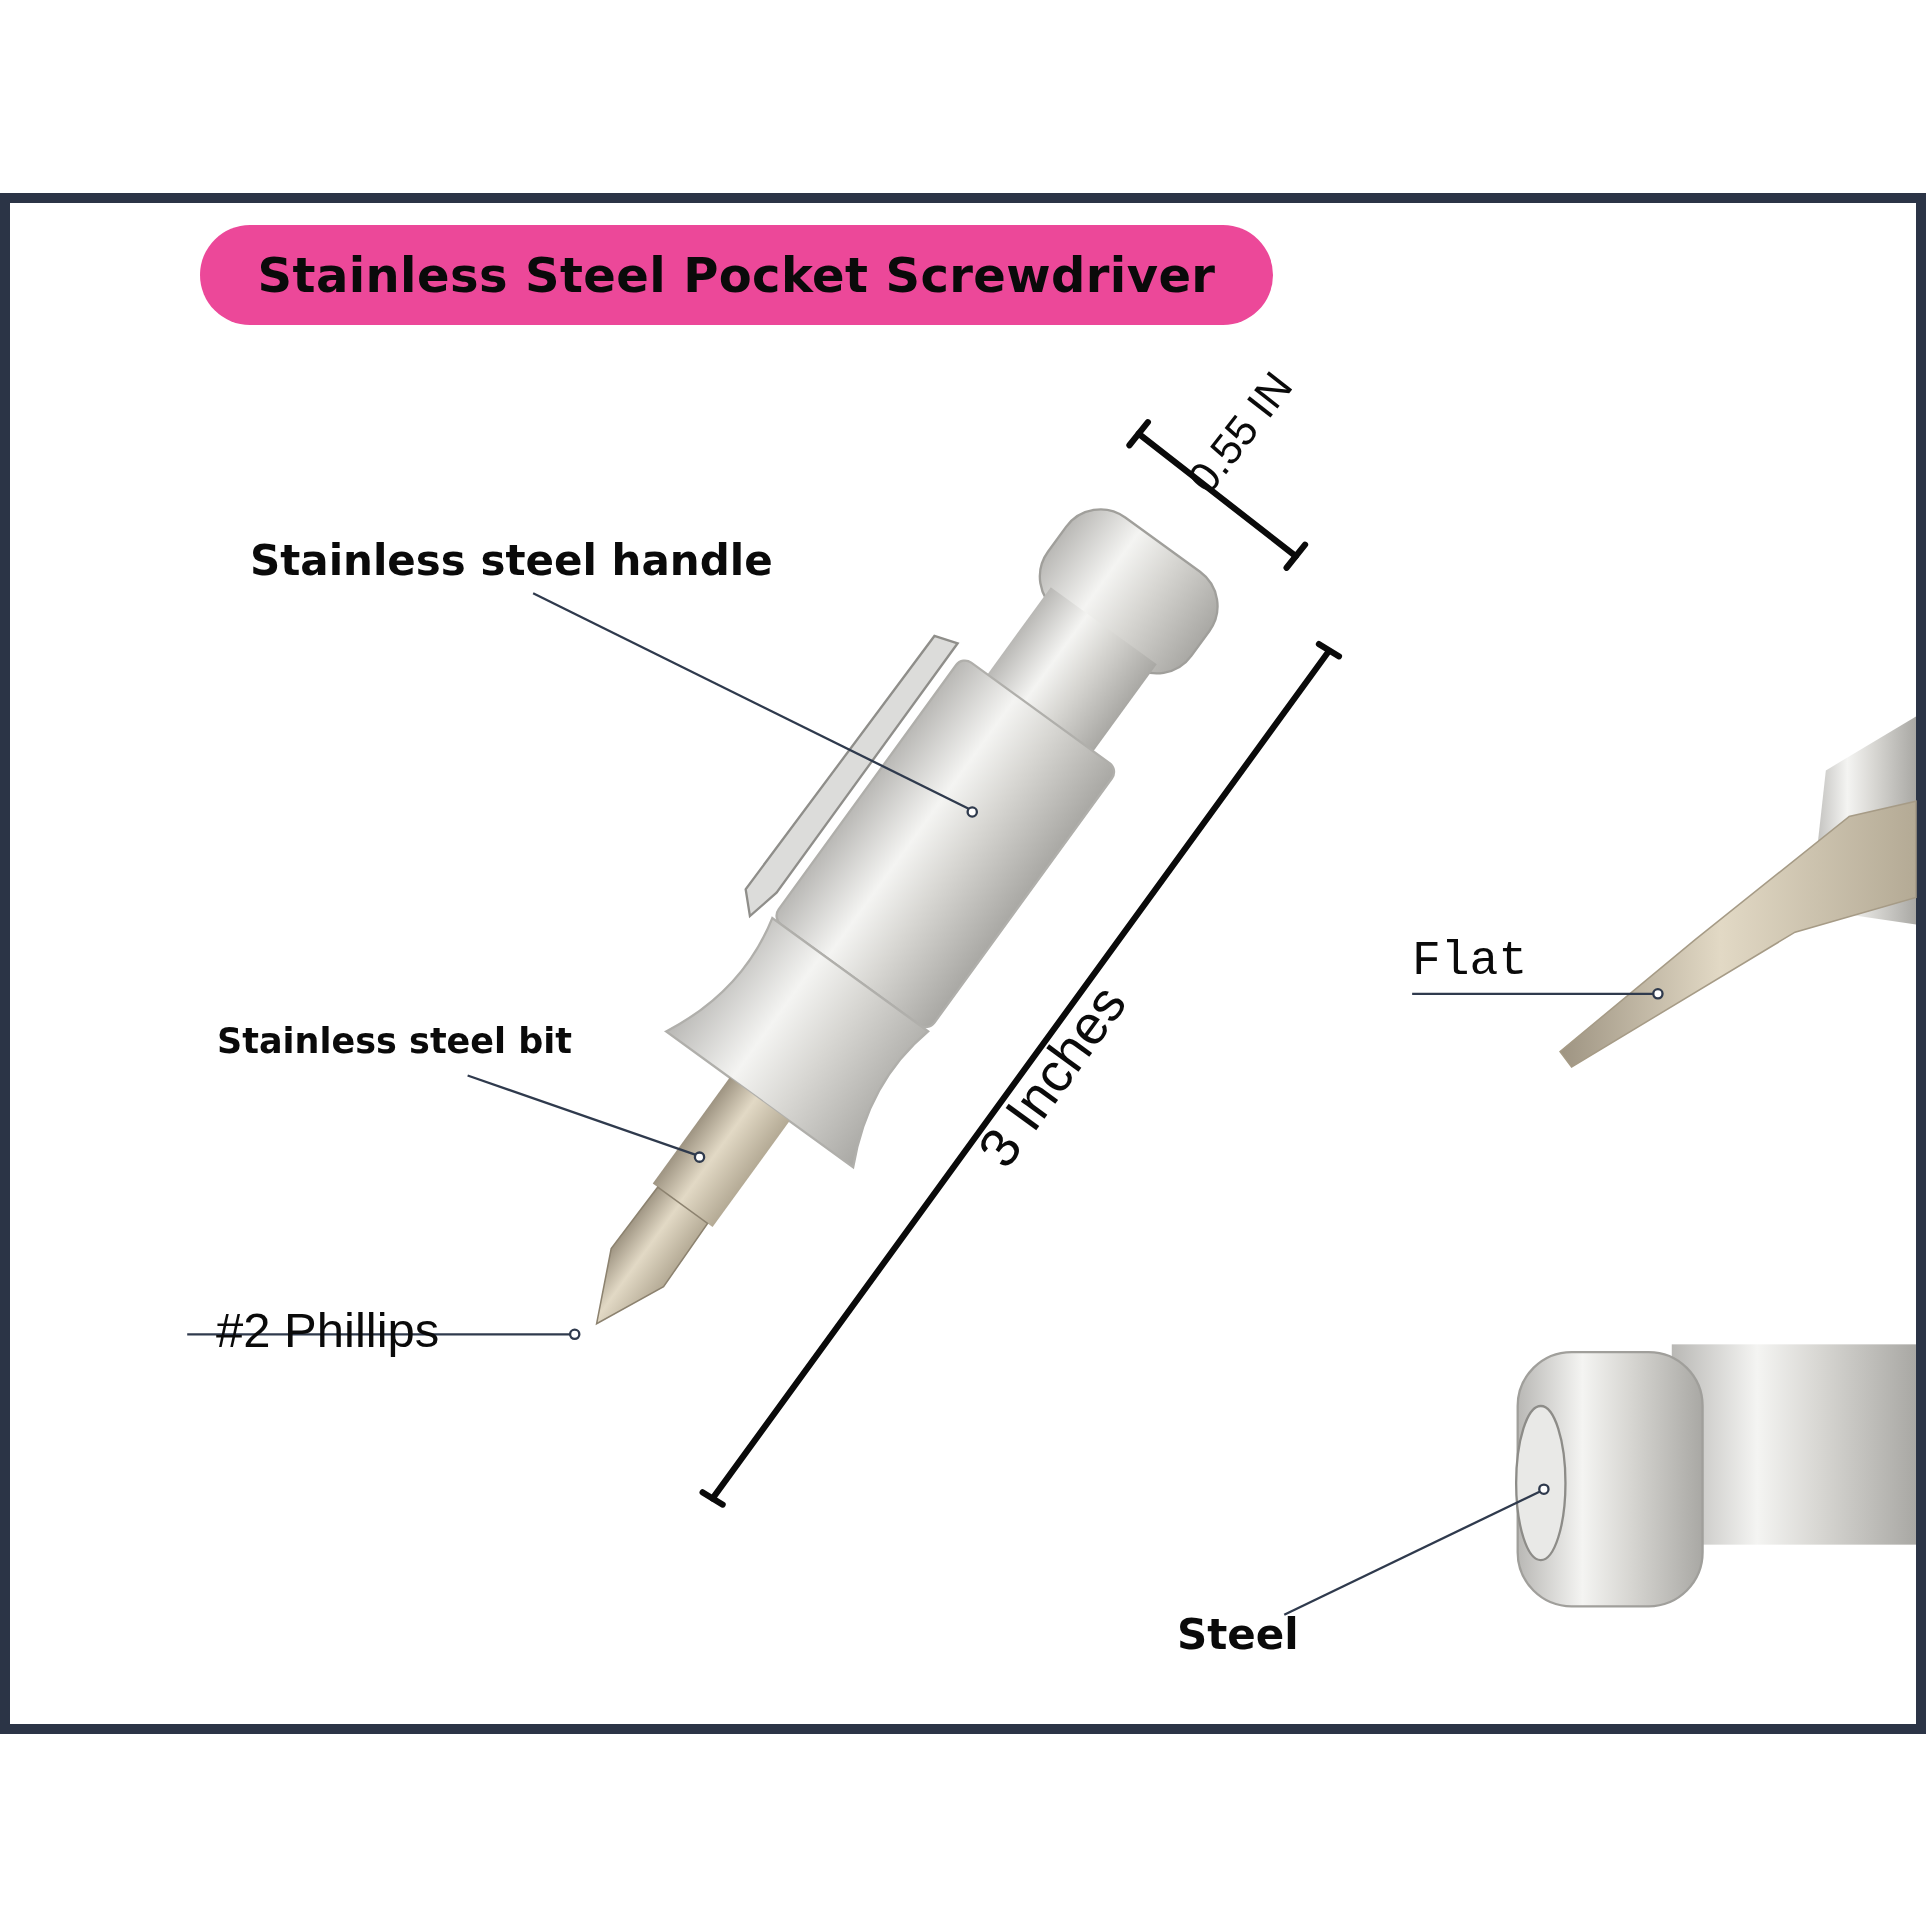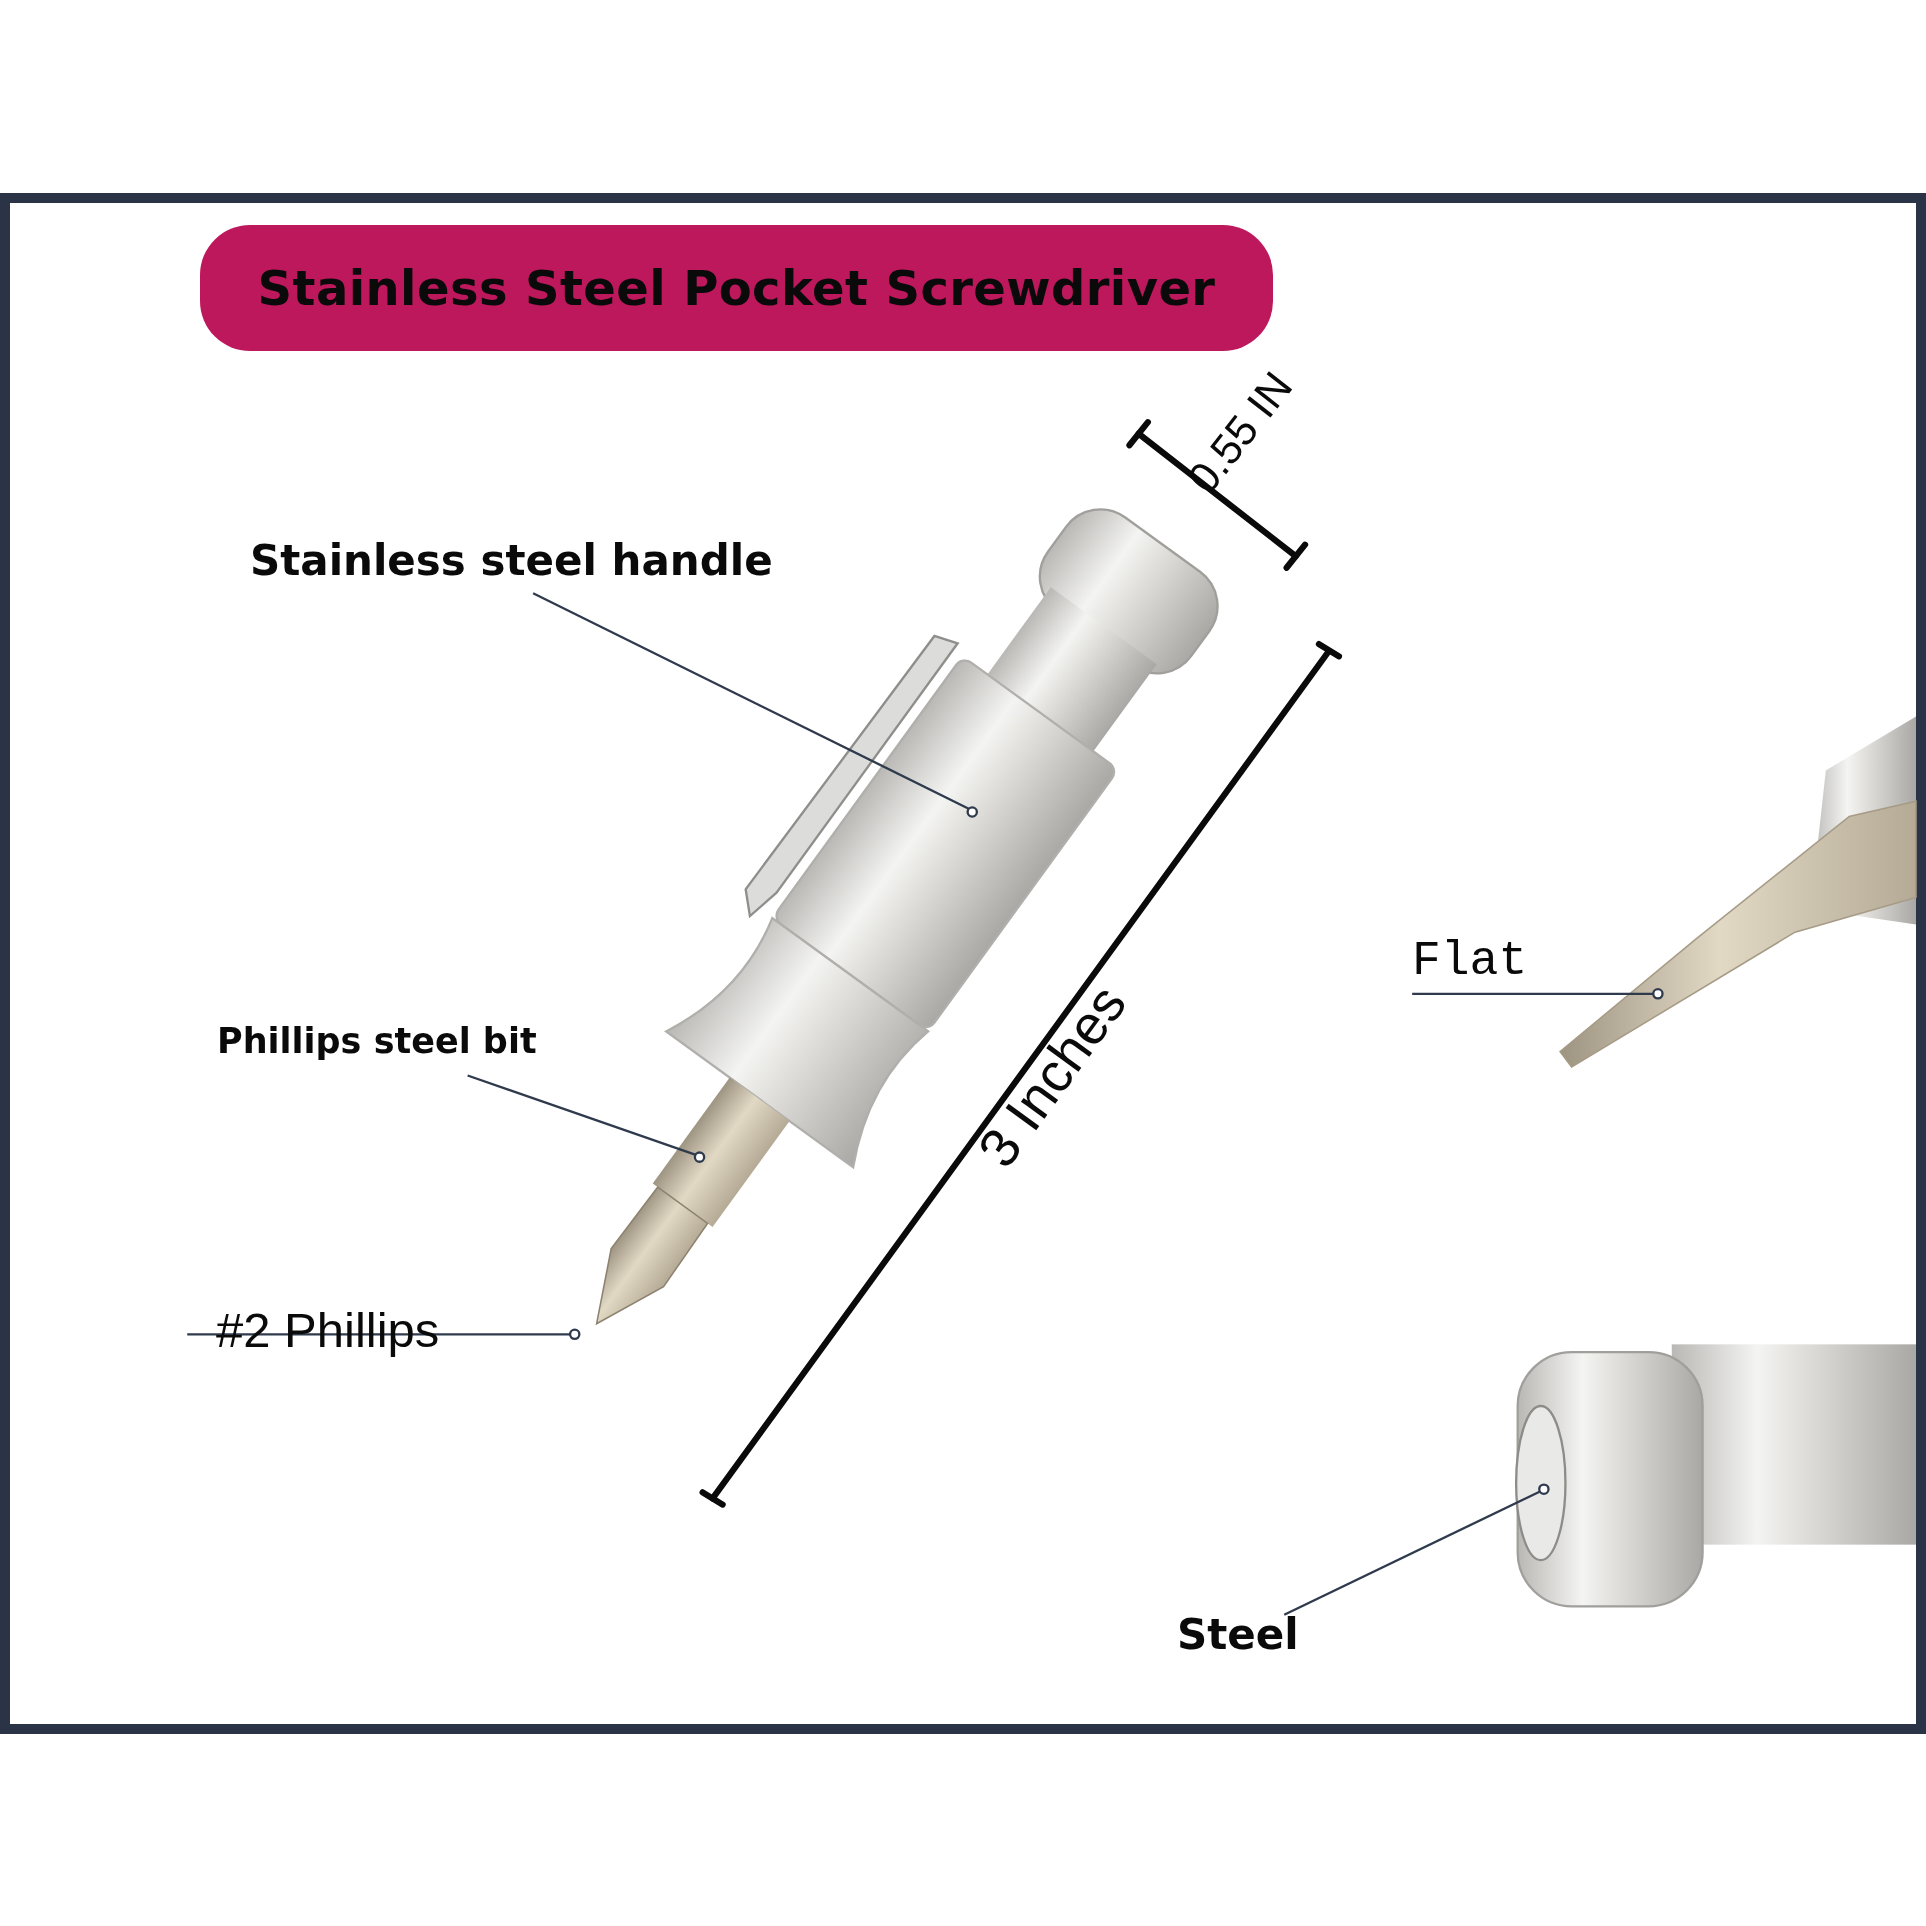--- a/index.html
+++ b/index.html
@@ -1,18 +1,18 @@
 <!DOCTYPE html>
 <html style="font-size:12.3px"><head>
 <meta charset="utf-8">
 <style>
   html, body { margin:0; padding:0; background:#ffffff; }
   body { width:1926px; height:1926px; position:relative; overflow:hidden; font-family:"Liberation Sans", sans-serif; }
   .frame { position:absolute; left:0; top:193px; width:1926px; height:1541px; box-sizing:border-box; border:10px solid #2b3446; background:#ffffff; }
-  .title-pill { position:absolute; left:200px; top:225px; width:1073px; height:126px; border-radius:50px; background:#be185d; display:flex; align-items:center; justify-content:center; }
+  .title-pill { position:absolute; left:200px; top:225px; width:1073px; height:100px; border-radius:50px; background:#ec4899; display:flex; align-items:center; justify-content:center; }
   .title-pill span { font-family:"DejaVu Sans", sans-serif; font-weight:bold; font-size:48px; color:#0a0a0a; letter-spacing:0.4px; }
   .label { position:absolute; color:#0a0a0a; white-space:nowrap; }
   .label.bold { font-family:"DejaVu Sans", sans-serif; font-weight:bold; }
   .label.sans { font-family:"Liberation Sans", sans-serif;margin-top:32px; }
   .label.serif { font-family:Liberation Mono, monospace; }
   .rot { position:absolute; font-family:"Liberation Sans", sans-serif; color:#0a0a0a; white-space:nowrap; transform-origin:center center; }
   svg.art { position:absolute; left:0; top:0; }
 </style>
 </head>
 <body>
@@ -83,20 +83,20 @@
     <line x1="1478" y1="563" x2="1682" y2="722"></line>
     <line x1="1466" y1="578" x2="1490" y2="548"></line>
     <line x1="1670" y1="737" x2="1694" y2="707"></line>
     <line x1="925" y1="1945" x2="1725" y2="845"></line>
     <line x1="912" y1="1937" x2="938" y2="1953"></line>
     <line x1="1712" y1="836" x2="1738" y2="852"></line>
   </g>
 </svg>
 
 <div class="label bold" style="left:250px; top:536px; font-size:42px;">Stainless steel handle</div>
-<div class="label bold" style="left:217px; top:1021px; font-size:35px;">Phillips steel bit</div>
+<div class="label bold" style="left:217px; top:1021px; font-size:35px;">Stainless steel bit</div>
 <div class="label sans" style="left:216px; top:1270px; font-size:49px;">#2 Phillips</div>
 <div class="label serif" style="left:1412px; top:934px; font-size:48px;">Flat</div>
 <div class="label bold" style="left:1177px; top:1610px; font-size:42px;">Steel</div>
 
 <div class="rot" style="left:1171px; top:408px; font-size:43px; transform:rotate(-52deg);">0.55 IN</div>
 <div class="rot" style="left:948px; top:1044px; font-size:55px; transform:rotate(-54deg);">3 Inches</div>
 
 
 </body></html>

